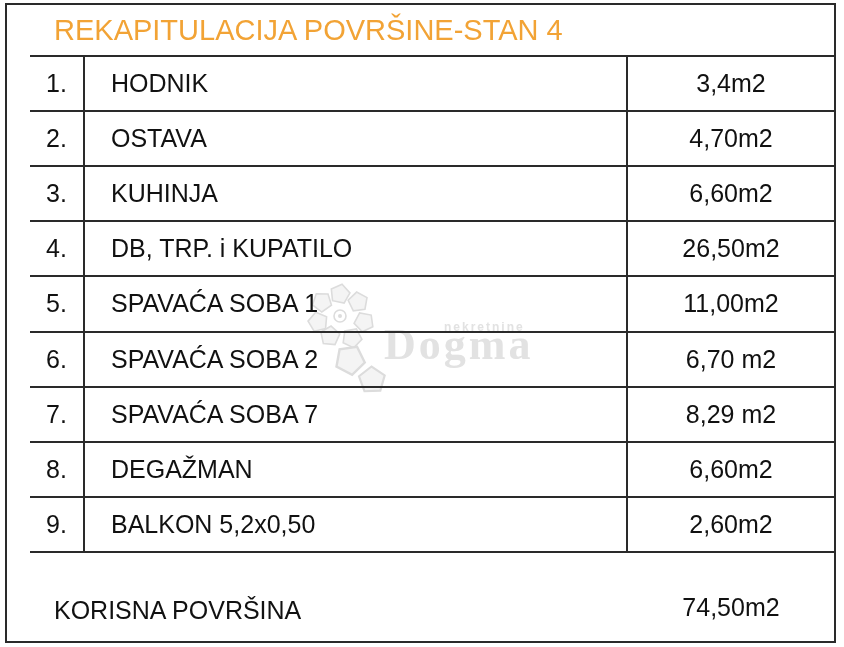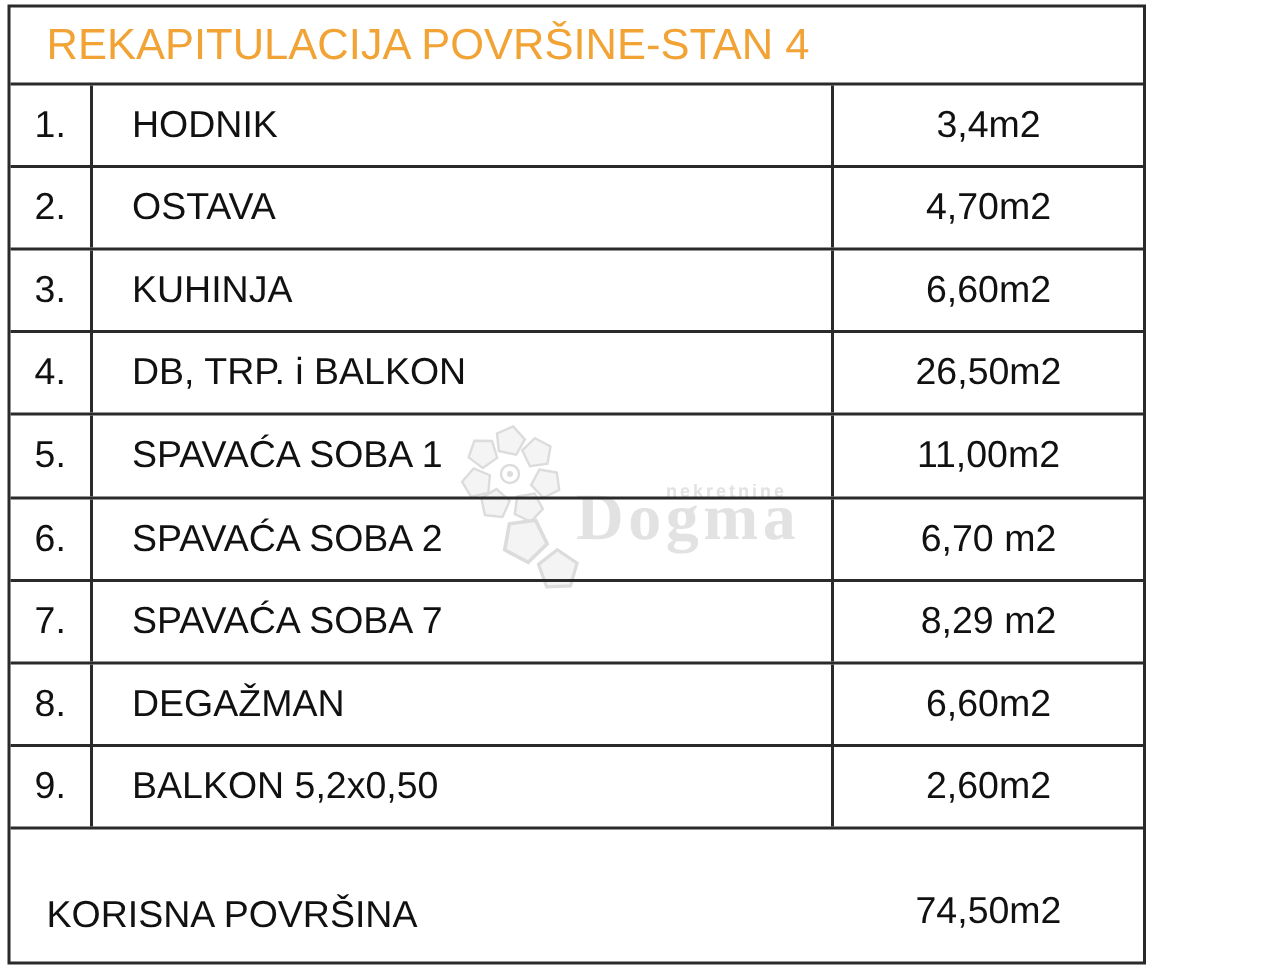--- a/index.html
+++ b/index.html
@@ -29,24 +29,24 @@
     position:absolute;left:84px;top:2px;
     font-family:"Liberation Serif","DejaVu Serif",serif;
     font-size:44px;font-weight:bold;color:var(--wm);letter-spacing:3px;margin-top:41px;
   }
   .wm-sub{
     position:absolute;left:144px;top:44px;
     font-size:12px;font-weight:bold;color:var(--wm);letter-spacing:2px;
   }
   
   .areas-table{
-    position:absolute;left:5px;top:3px;width:759px;height:640px;
+    position:absolute;left:5px;top:3px;width:831px;height:640px;
     border:2px solid var(--border);
     display:flex;flex-direction:column;
-    z-index:2;background:transparent;
+    z-index:2;background:transparent;padding-left:23px;
   }
   .title-row{
     height:52px;flex:0 0 52px;
     display:flex;align-items:center;
     padding-left:24px;
     border-bottom:2px solid var(--border);
     color:var(--accent);
     font-size:29px;
   }
   .t-body{flex:1 1 auto;display:flex;flex-direction:column;}
@@ -121,21 +121,21 @@
   </div>
 
   <div class="t-row">
     <div class="cell cell-num">3.</div>
     <div class="cell cell-name">KUHINJA</div>
     <div class="cell cell-value">6,60m2</div>
   </div>
 
   <div class="t-row">
     <div class="cell cell-num">4.</div>
-    <div class="cell cell-name">DB, TRP. i BALKON</div>
+    <div class="cell cell-name">DB, TRP. i KUPATILO</div>
     <div class="cell cell-value">26,50m2</div>
   </div>
 
   <div class="t-row">
     <div class="cell cell-num">5.</div>
     <div class="cell cell-name">SPAVAĆA SOBA 1</div>
     <div class="cell cell-value">11,00m2</div>
   </div>
 
   <div class="t-row">

